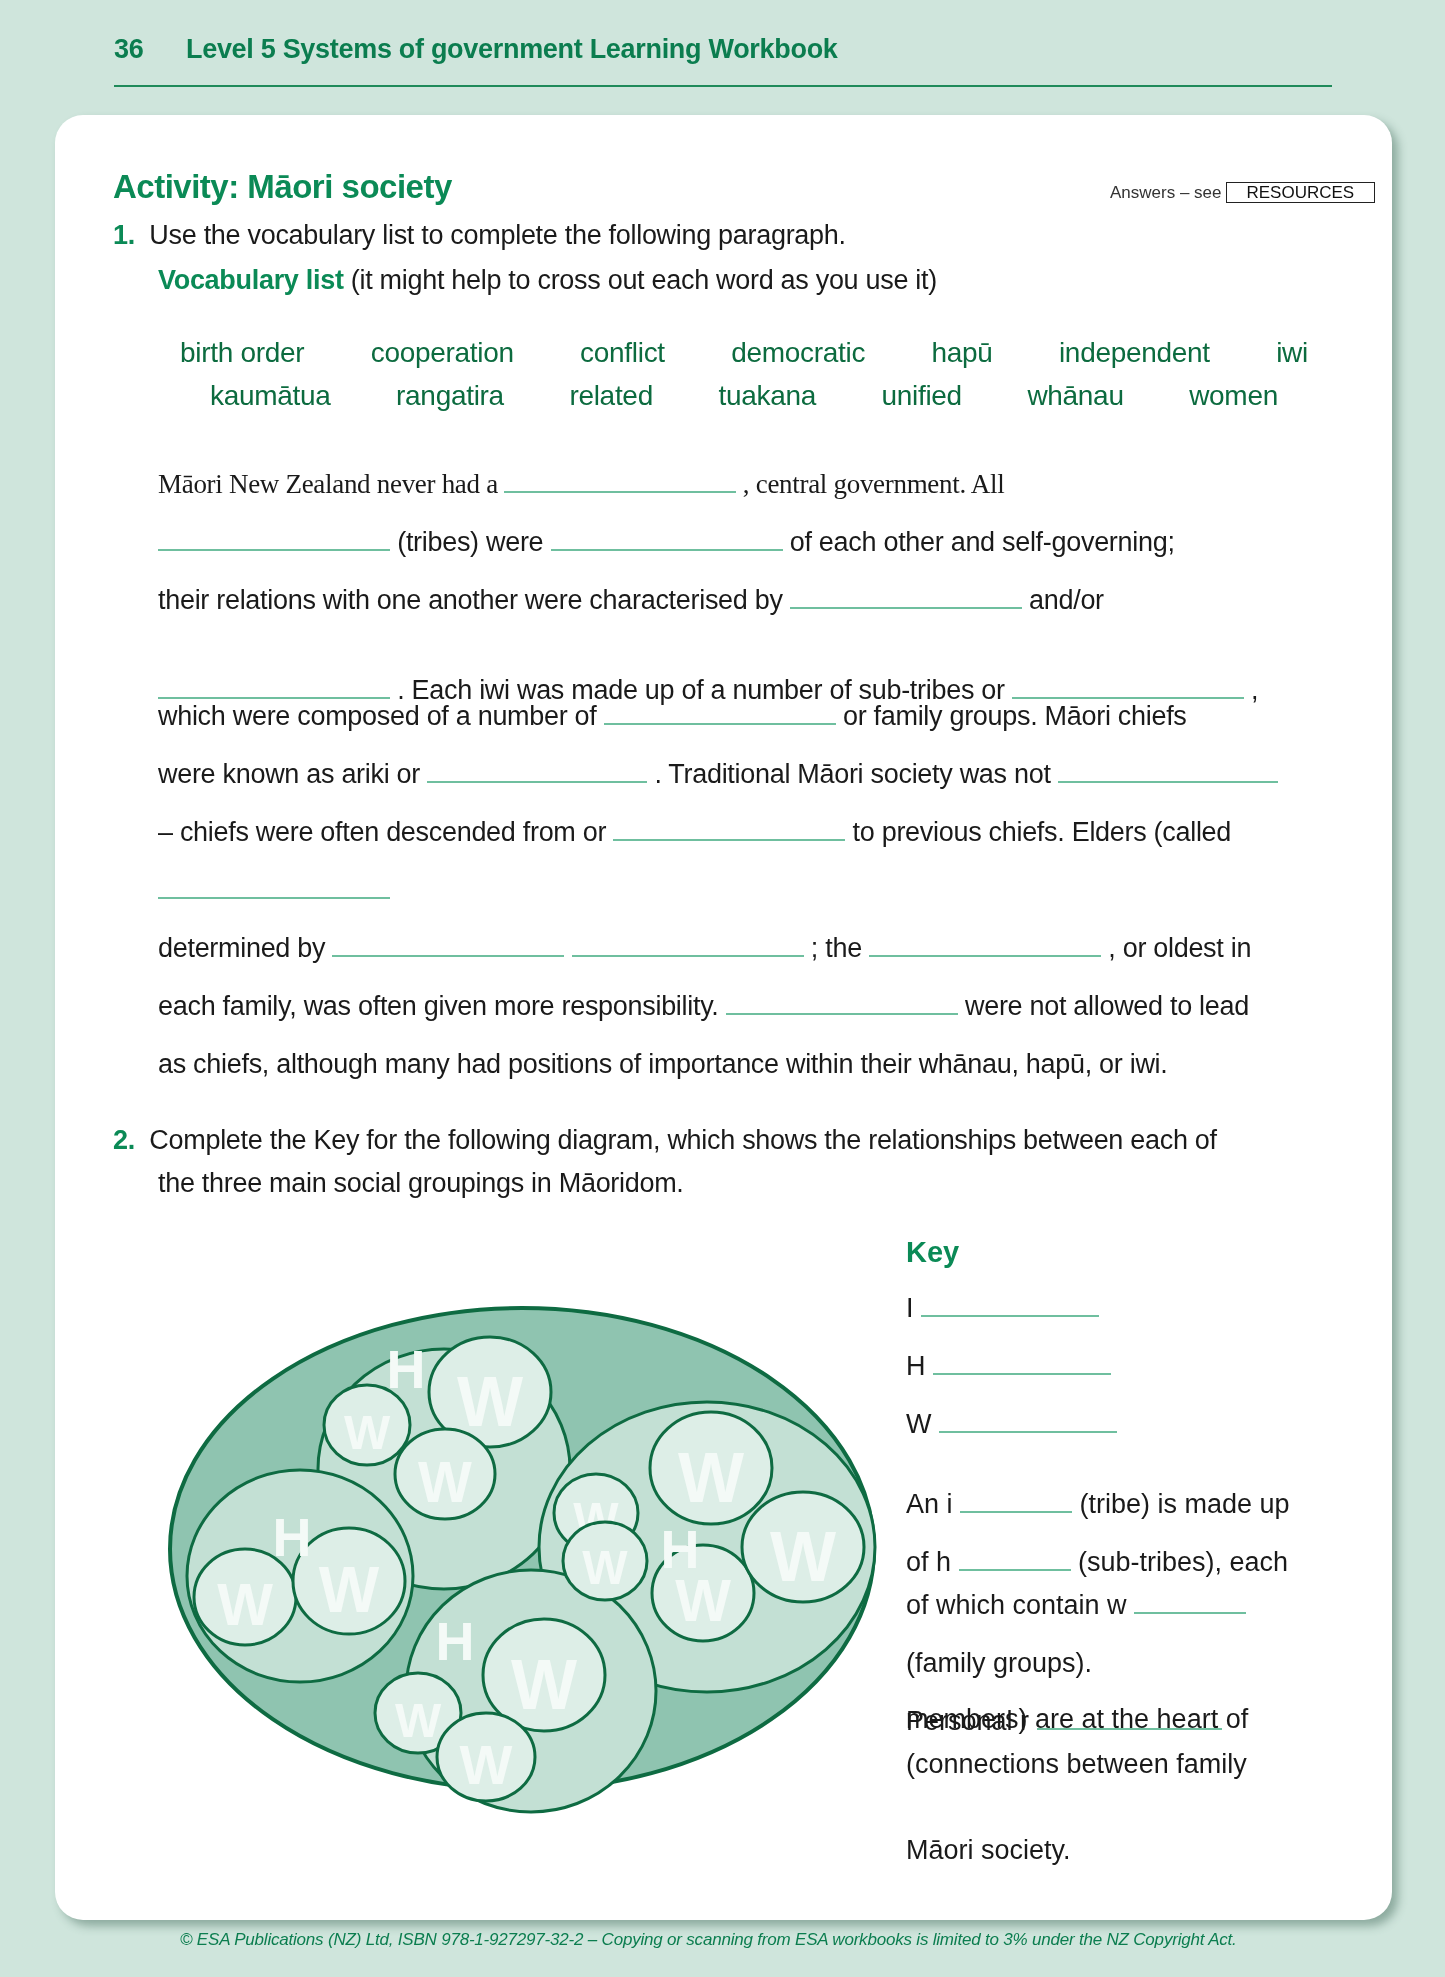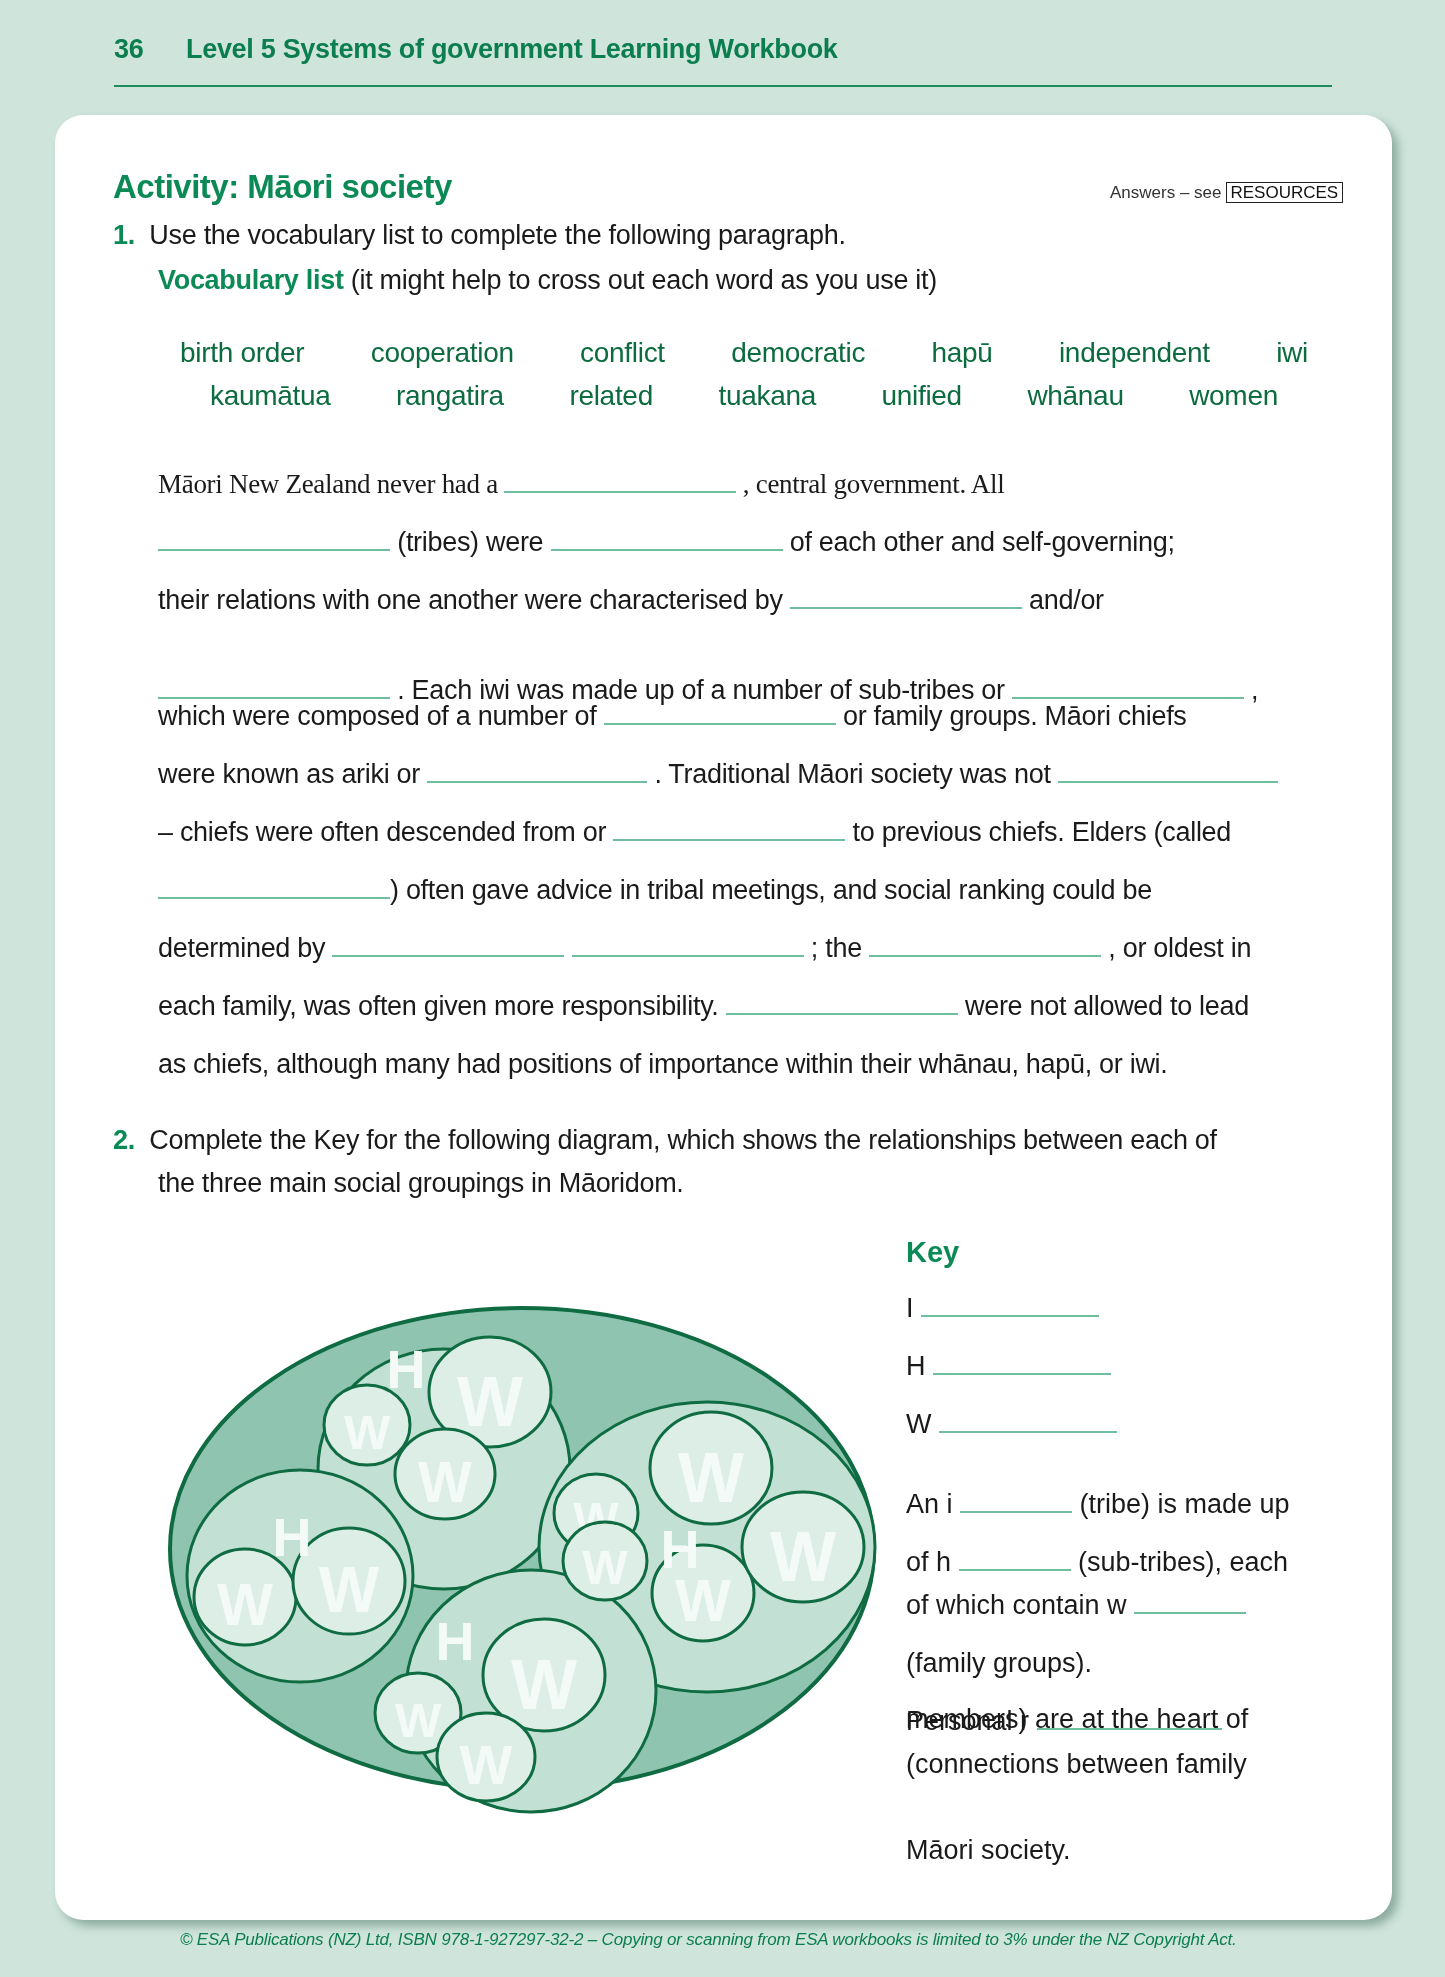--- a/index.html
+++ b/index.html
@@ -10,21 +10,21 @@
   .hdr { position:absolute; left:114px; top:34px; font-weight:bold; font-size:27px; color:#0b7d4f; letter-spacing:-0.3px; }
   .hdr .num { display:inline-block; width:72px; }
   .hdr-rule { position:absolute; left:114px; top:85px; width:1218px; height:2px; background:#1f8a5a; }
   .card {
     position:absolute; left:55px; top:115px; width:1337px; height:1805px; background:#fff;
     border-radius:28px; box-shadow:6px 6px 10px rgba(60,100,85,0.45);
   }
   .abs { position:absolute; }
   .title { left:113px; top:168px; font-size:33px; font-weight:bold; color:#0b8a56; letter-spacing:-0.5px; }
   .answers { left:1110px; top:183px; font-size:17px; color:#333; }
-  .answers .box { border:1.5px solid #222; padding:0 4px; color:#111; margin-left:4px; }
+  .answers .box { border:1.5px solid #222; padding:0 20px; color:#111; margin-left:4px; }
   .q { font-size:27px; color:#1a1a1a; letter-spacing:-0.3px; }
   .qnum { font-weight:bold; color:#0b8a56; }
   .green-b { font-weight:bold; color:#0b8a56; }
   .vocab { font-size:28px; color:#0c6b3f; letter-spacing:-0.3px; }
   .para { font-size:27px; letter-spacing:-0.3px; white-space:nowrap; }
   .blank { display:inline-block; border-bottom:2px solid #6fbf9f; height:1px; vertical-align:baseline; }
   .b230 { width:232px; }
   .b220 { width:220px; }
   .key-title { left:906px; top:1236px; font-size:29px; font-weight:bold; color:#0b8a56; }
   .key { font-size:27px; white-space:nowrap; }
@@ -91,21 +91,21 @@
 <div class="abs para" style="left:158px; top:701px;">
   <span>which were composed of a number of </span><span class="blank b230"></span><span> or family groups. Māori chiefs</span>
 </div>
 <div class="abs para" style="left:158px; top:759px;">
   <span>were known as ariki or </span><span class="blank b220"></span><span> . Traditional Māori society was not </span><span class="blank b220"></span>
 </div>
 <div class="abs para" style="left:158px; top:817px;">
   <span>– chiefs were often descended from or </span><span class="blank b230"></span><span> to previous chiefs. Elders (called</span>
 </div>
 <div class="abs para" style="left:158px; top:875px;">
-  <span class="blank b230"></span><span>) often gave advice in tribal meetings, and social ranking could be</span>
+  <span class="blank b230"></span>
 </div>
 <div class="abs para" style="left:158px; top:933px;">
   <span>determined by </span><span class="blank b230"></span><span>  </span><span class="blank b230"></span><span> ; the </span><span class="blank b230"></span><span> , or oldest in</span>
 </div>
 <div class="abs para" style="left:158px; top:991px;">
   <span>each family, was often given more responsibility. </span><span class="blank b230"></span><span> were not allowed to lead</span>
 </div>
 <div class="abs para" style="left:158px; top:1049px;">
   <span>as chiefs, although many had positions of importance within their whānau, hapū, or iwi.</span>
 </div>

